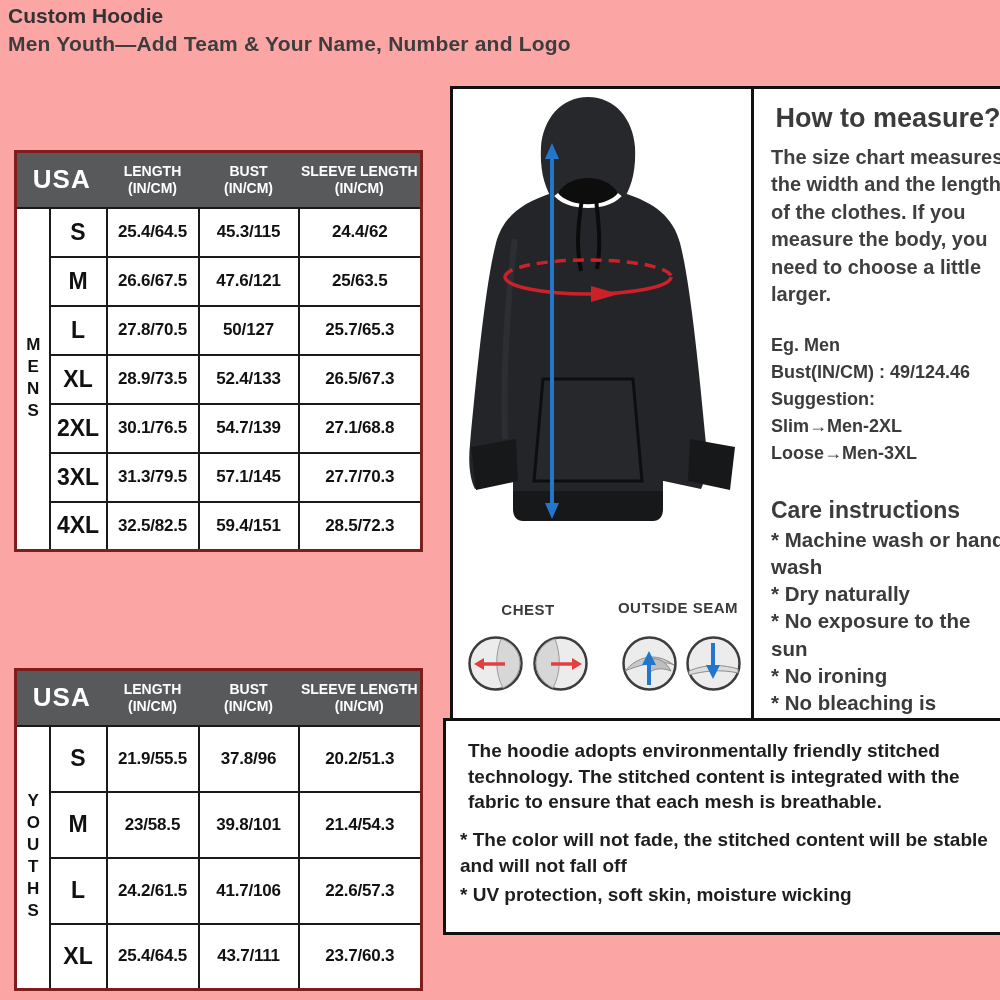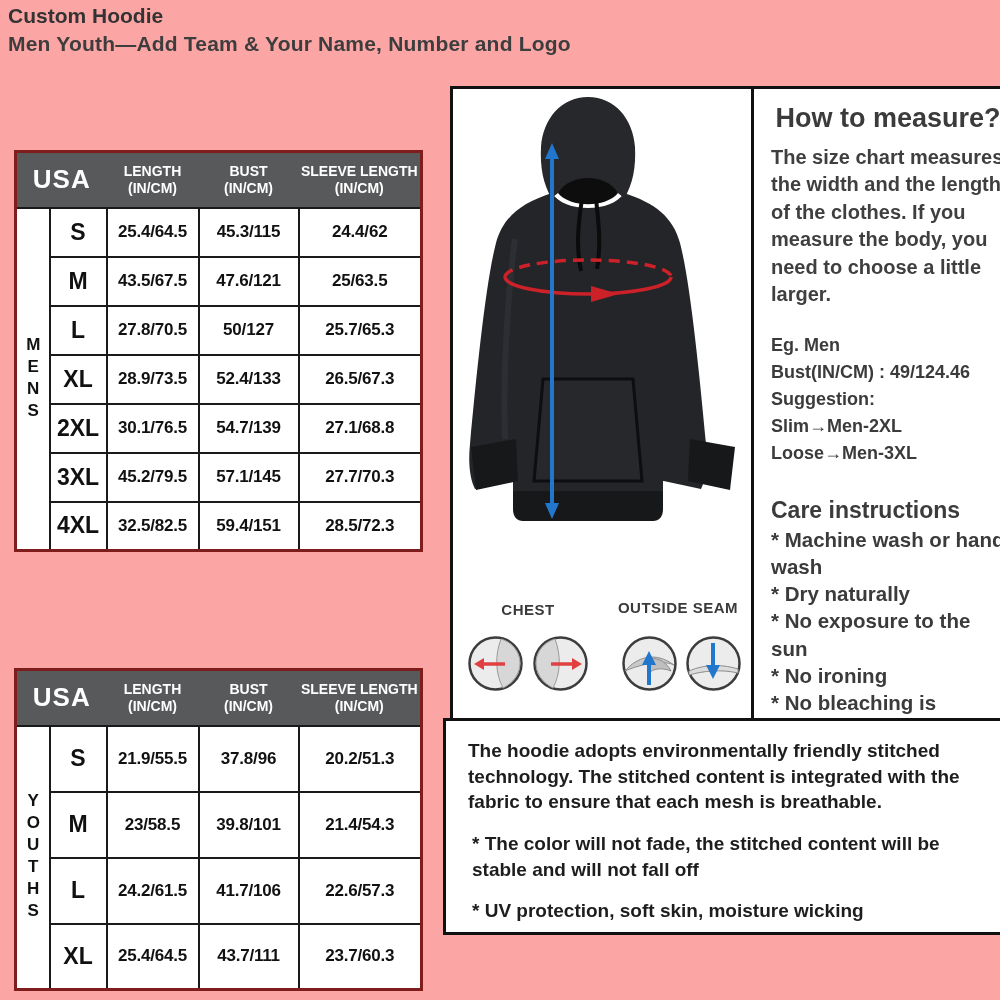--- a/index.html
+++ b/index.html
@@ -60,21 +60,21 @@
   .eg-block{margin-top:24px;}
   .eg-line{font-size:18px;font-weight:700;line-height:1.5;color:#3b3b3b;}
   .care-block{margin-top:30px;}
   .care-heading{font-size:23px;font-weight:700;color:#3b3b3b;margin:0 0 2px 0;}
   .care-item{font-size:20.5px;font-weight:700;line-height:1.32;color:#3b3b3b;}
 
   
   .desc-box{position:absolute;left:443px;top:718px;width:565px;height:217px;
             border:3px solid #111;box-sizing:border-box;padding:5px 10px;background:#fff;}
   .desc-par{font-size:19px;font-weight:700;line-height:1.35;color:#1d1d1d;margin:12px;}
-  .desc-bullet{font-size:19px;font-weight:700;line-height:1.35;color:#1d1d1d;margin:16px;}
+  .desc-bullet{font-size:19px;font-weight:700;line-height:1.35;color:#1d1d1d;margin:4px;}
 </style>
 </head>
 <body>
 
 <div class="canvas">
 
   <div class="page-head">
     <h1 class="page-title">Custom Hoodie</h1>
     <h2 class="page-subtitle">Men  Youth—Add Team &amp; Your Name, Number and Logo</h2>
   </div>
@@ -100,21 +100,21 @@
         <td class="group-cell" rowspan="7">
             <div class="vert-label">MENS</div>
           </td>
         <td class="size-cell">S</td>
         <td class="val-cell">25.4/64.5</td>
         <td class="val-cell">45.3/115</td>
         <td class="val-cell">24.4/62</td>
       </tr>
       <tr>
         <td class="size-cell">M</td>
-        <td class="val-cell">43.5/67.5</td>
+        <td class="val-cell">26.6/67.5</td>
         <td class="val-cell">47.6/121</td>
         <td class="val-cell">25/63.5</td>
       </tr>
       <tr>
         <td class="size-cell">L</td>
         <td class="val-cell">27.8/70.5</td>
         <td class="val-cell">50/127</td>
         <td class="val-cell">25.7/65.3</td>
       </tr>
       <tr>
@@ -124,21 +124,21 @@
         <td class="val-cell">26.5/67.3</td>
       </tr>
       <tr>
         <td class="size-cell">2XL</td>
         <td class="val-cell">30.1/76.5</td>
         <td class="val-cell">54.7/139</td>
         <td class="val-cell">27.1/68.8</td>
       </tr>
       <tr>
         <td class="size-cell">3XL</td>
-        <td class="val-cell">45.2/79.5</td>
+        <td class="val-cell">31.3/79.5</td>
         <td class="val-cell">57.1/145</td>
         <td class="val-cell">27.7/70.3</td>
       </tr>
       <tr>
         <td class="size-cell">4XL</td>
         <td class="val-cell">32.5/82.5</td>
         <td class="val-cell">59.4/151</td>
         <td class="val-cell">28.5/72.3</td>
       </tr>
     </tbody>

